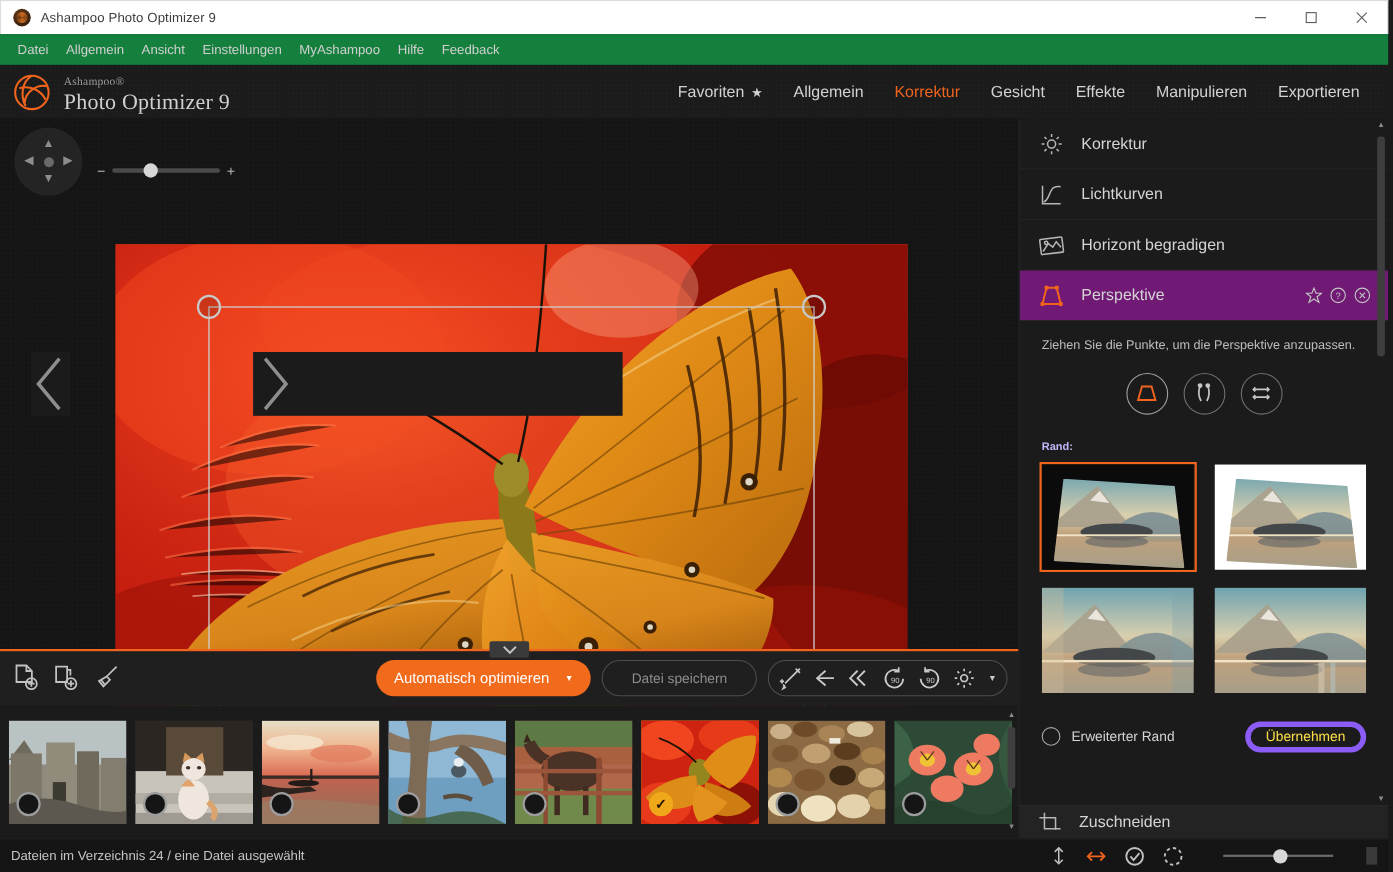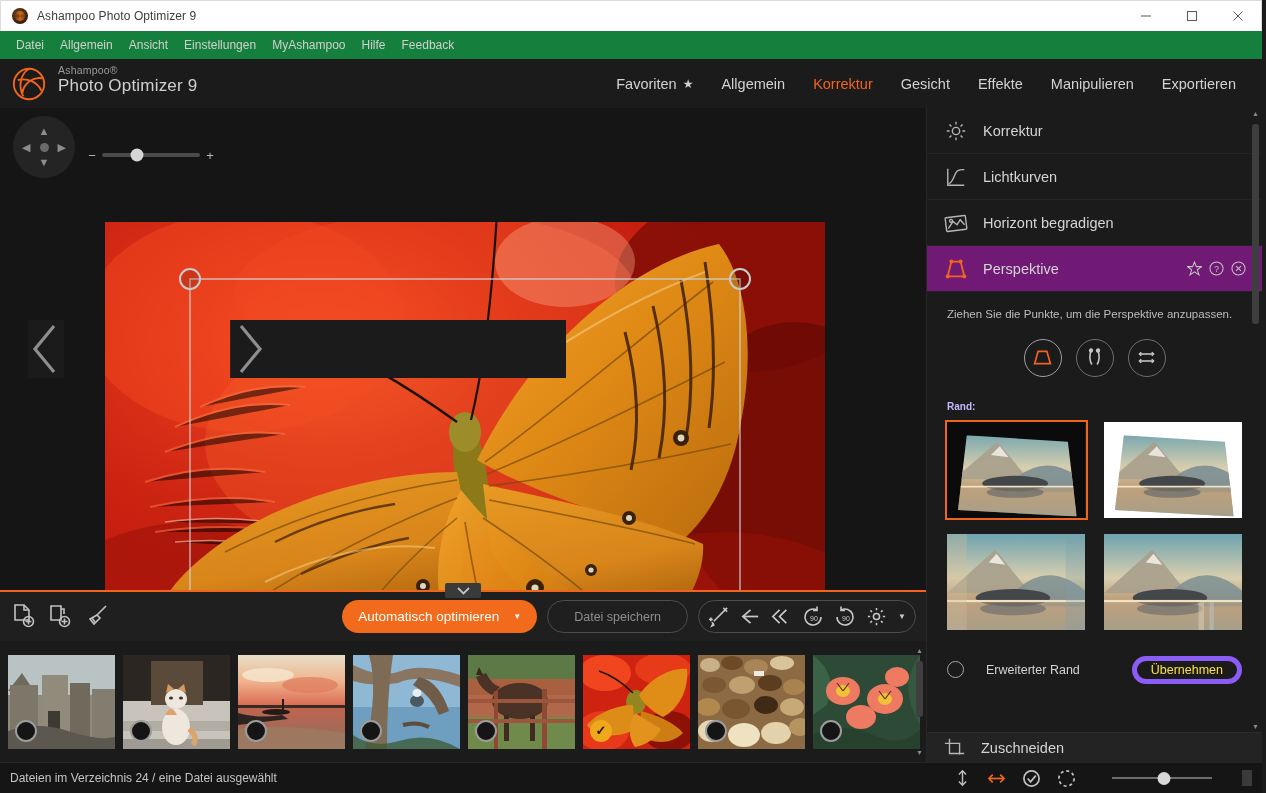--- a/index.html
+++ b/index.html
@@ -59,28 +59,28 @@
   .header {
     height: 49px; flex: 0 0 49px;
     background: #1b1b1b;
     display: flex; align-items: center;
     position: relative;
   }
   .dots {
     background-image: radial-gradient(#2a2a2a 0.6px, transparent 0.7px);
     background-size: 4px 4px;
   }
-  .brand { display: flex; align-items: flex-start; padding-left: 10px; }
+  .brand { display: flex; align-items: flex-end; padding-left: 10px; font-family: Liberation Serif, serif; }
   .brand-mark {
     width: 38px; height: 38px; margin-right: 10px; flex:none;
     position: relative;
   }
   .brand-text { line-height: 1; }
   .brand-sup { font-size: 10.5px; color: #9a9a9a; letter-spacing:.2px; display:block; margin-bottom:2px; }
-  .brand-name { font-size: 17px; color: #cfcfcf; letter-spacing: .2px; display:block; font-weight: 400;}
+  .brand-name { font-size: 20px; color: #cfcfcf; letter-spacing: .2px; display:block; font-weight: 400;}
   .nav { margin-left: auto; display: flex; align-items: center; gap: 0px; padding-right: 12px;}
   .nav-item {
     font-size: 14.5px; color: #d2d2d2; padding: 6px 14px; white-space: nowrap;
     display:flex; align-items:center; gap:6px;
   }
   .nav-item.active { color: #f0641e; }
   .nav-star { font-size: 12px; }
 
   
   .body { flex: 1; display: flex; min-height: 0; }
@@ -240,21 +240,21 @@
   .mode-btn {
     width:38px;height:38px;border-radius:50%;border:1px solid #6e6e6e;
     display:flex;align-items:center;justify-content:center;color:#c5c5c5;
   }
   .mode-btn.active { border-color:#a0a0a0; color:#f0641e;}
   .rand-label { font-size:10px; color:#c4b5fd; font-weight:bold; margin-top:24px; }
   .rand-grid { display:grid; grid-template-columns:1fr 1fr; gap:16px 18px; margin-top:10px;}
   .rand-cell { height:96px; position:relative; overflow:hidden; }
   .rand-cell.sel { outline:2px solid #f0641e; outline-offset:0; }
   .mtn { position:absolute; inset:0; }
-  .rand-foot { display:flex; align-items:center; margin-top:26px;gap:12px; }
+  .rand-foot { display:flex; align-items:center; margin-top:26px; }
   .radio { width:17px;height:17px;border-radius:50%;border:1.5px solid #a6a6a6; flex:none;}
   .rand-foot .lbl{ font-size:12.5px; color:#d4d4d4; margin-left:10px;}
   .btn-apply {
     margin-left:auto; border:5px solid #8b5cf6; color:#fde047; border-radius:15px;
     height:28px; padding:0 14px; font-size:12.5px; display:flex; align-items:center;
   }
   .panel-partial {
     position:absolute; left:0; right:0; bottom:0; height:30px; background:#232323;
     display:flex; align-items:center; padding:0 16px; gap:14px; overflow:hidden;
     border-top:1px solid #2b2b2b;

